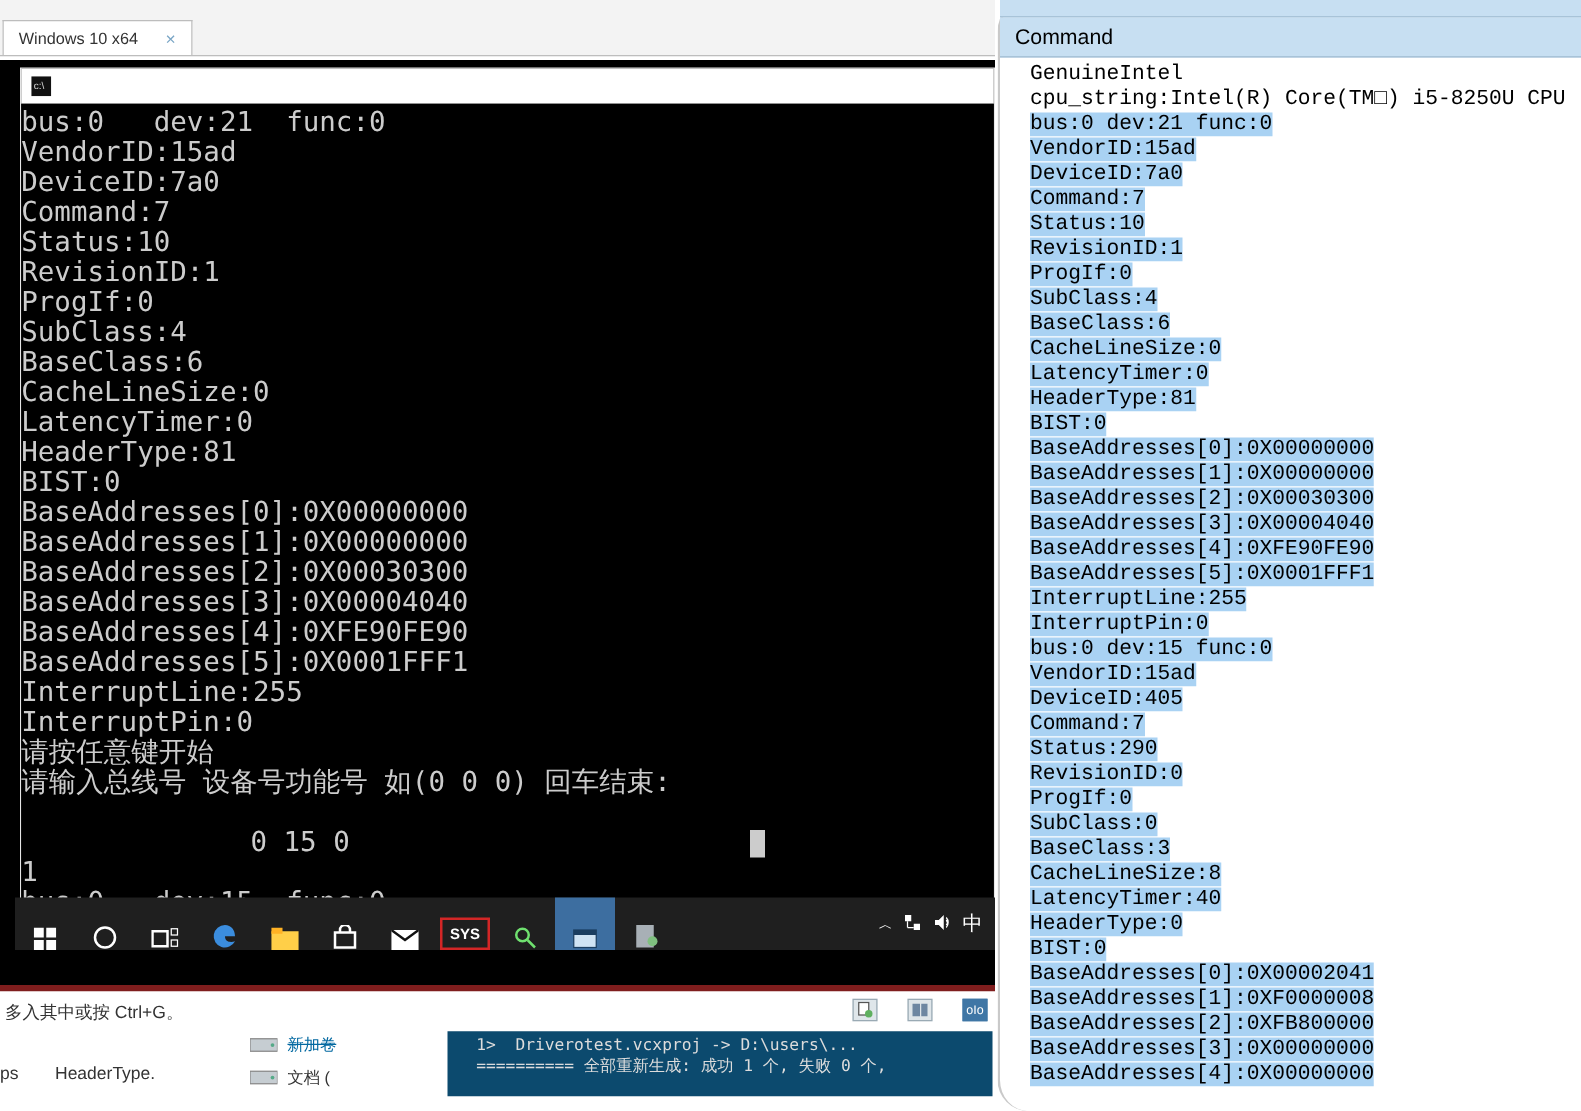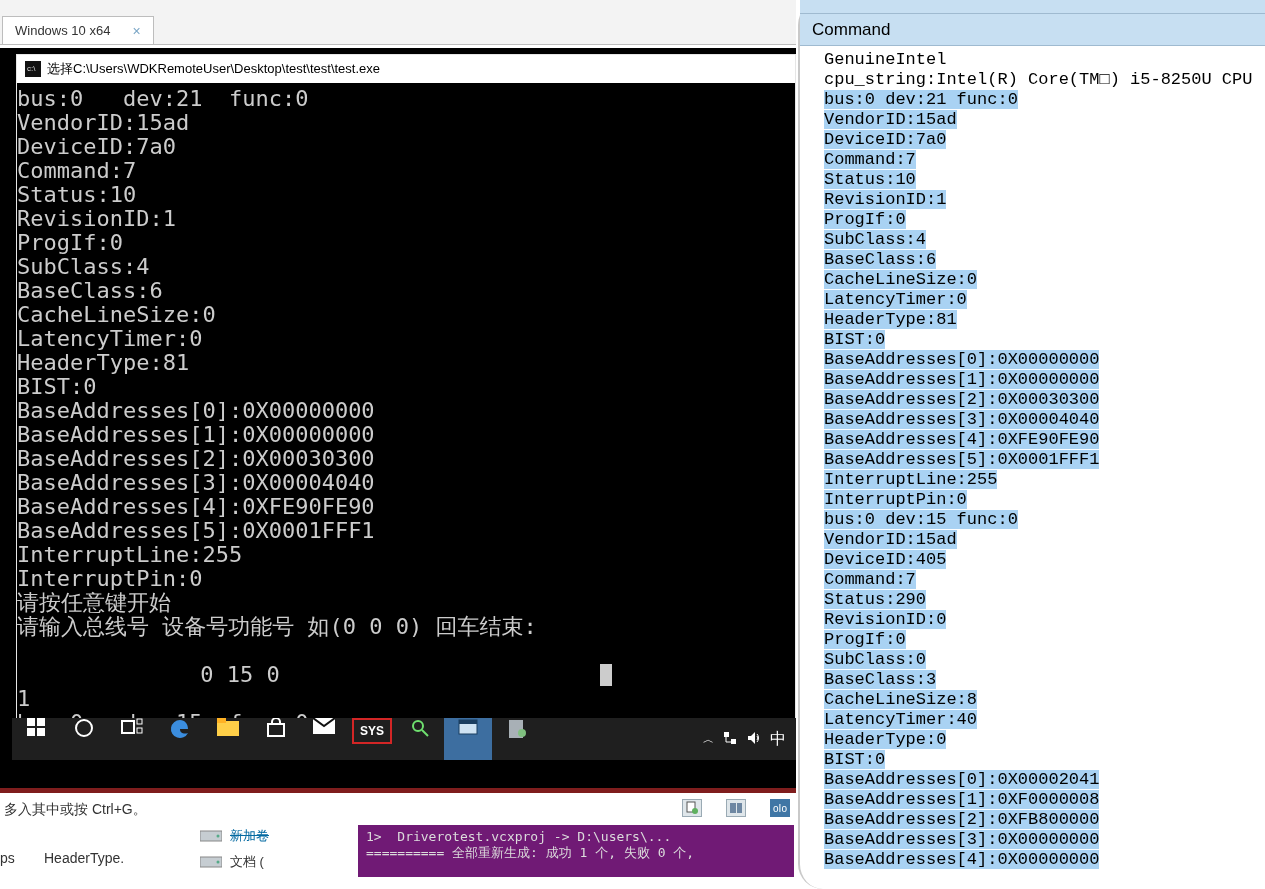--- a/index.html
+++ b/index.html
@@ -98,21 +98,21 @@
   left: 12px; bottom: 44px;
   right: 0;
   height: 42px;
   background: #1f1f1f;
   display: flex;
   align-items: center;
 }
 .tb-item {
   width: 48px; height: 42px;
   display: flex;
-  align-items: flex-start;
+  align-items: flex-end;
   justify-content: center;
 }
 .tb-item svg, .tb-item .glyph { color: #fff; }
 .sys-box {
   border: 2px solid #d32626;
   color: #fff;
   font-size: 12px;
   padding: 4px 6px;
   font-weight: 600;
 }
@@ -163,25 +163,25 @@
 .drive-list .drv {
   display: flex; align-items: center; gap: 8px;
   padding: 4px 0;
 }
 .drv svg { width: 22px; }
 .build-output {
   position: absolute;
   left: 358px; top: 32px;
   width: 436px;
   height: 52px;
-  background: #701a75;
+  background: #0c4a6e;
   color: #dcdcdc;
   font-family: Consolas, monospace;
   font-size: 13px;
-  padding: 4px 8px;
+  padding: 4px 23px;
   white-space: pre;
   overflow: hidden;
 }
 .status-icons {
   position: absolute;
   right: 6px; top: 6px;
   display: flex;
   gap: 24px;
 }
 .status-icons .ic {
@@ -241,21 +241,20 @@
 
   <div class="vm-desktop">
     <div class="cmd-window">
       <div class="cmd-titlebar">
         <span class="cmd-icon">
           <svg viewBox="0 0 16 16">
               <rect width="16" height="16" fill="#111"></rect>
               <text x="2" y="10" font-size="8" fill="#ddd">c:\</text>
             </svg>
         </span>
-        <span>选择C:\Users\WDKRemoteUser\Desktop\test\test\test.exe</span>
       </div>
       <div class="cmd-body" id="cmd-body">bus:0   dev:21  func:0
 VendorID:15ad
 DeviceID:7a0
 Command:7
 Status:10
 RevisionID:1
 ProgIf:0
 SubClass:4
 BaseClass:6

